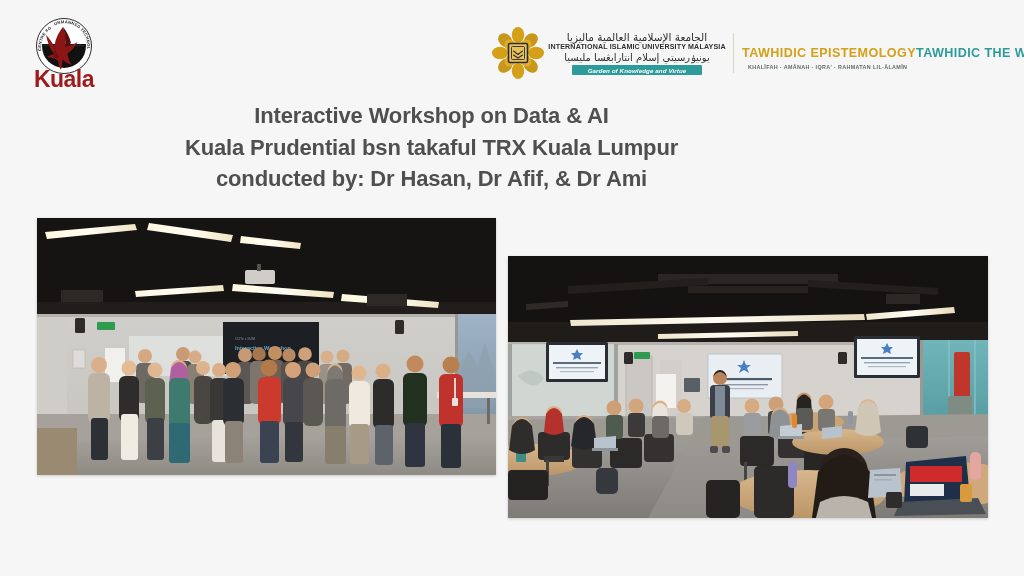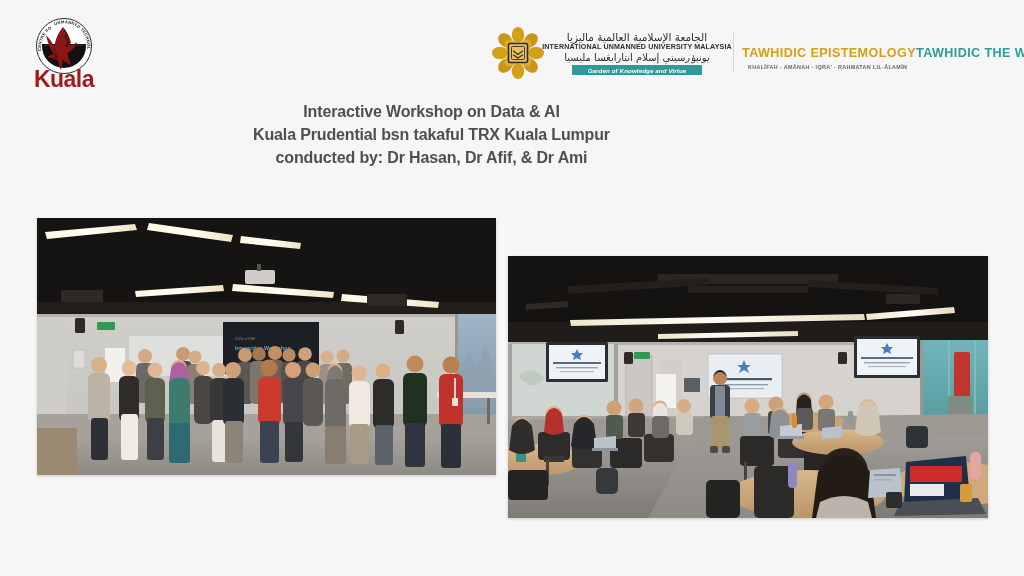--- a/index.html
+++ b/index.html
@@ -176,21 +176,21 @@
 
   
   .title-block {
     position: absolute;
     left: 0; top: 100px;
     width: 863px;
     text-align: center;
     color: #4f4f4f;
     font-family: "Liberation Sans", sans-serif;
     font-weight: 700;
-    font-size: 16px;
+    font-size: 22px;
     line-height: 1.44;
     letter-spacing: -0.15px;
   }
   .title-block .tline { display: block; }
 
   
   .photo {
     position: absolute;
     overflow: hidden;
     background: #1a1a1a;
@@ -263,21 +263,21 @@
         </g>
         <rect x="-9.5" y="-9.5" width="19" height="19" rx="1.5" fill="#e8c15a" stroke="#2d2d2d" stroke-width="1.6"></rect>
         <rect x="-6.5" y="-6.5" width="13" height="13" rx="1" fill="none" stroke="#2d2d2d" stroke-width="0.9"></rect>
         <path d="M-4.5 -2 L0 1.5 L4.5 -2 M-4.5 2 L0 5 L4.5 2" stroke="#2d2d2d" stroke-width="1.1" fill="none" stroke-linecap="round"></path>
       </g>
     </svg>
   </div>
 
   <div class="iium-lockup">
     <div class="iium-arabic-top">الجامعة الإسلامية العالمية ماليزيا</div>
-    <div class="iium-english">INTERNATIONAL UNMANNED UNIVERSITY MALAYSIA</div>
+    <div class="iium-english">INTERNATIONAL ISLAMIC UNIVERSITY MALAYSIA</div>
     <div class="iium-jawi">يونيۏرسيتي إسلام انتارابڠسا مليسيا</div>
     <div class="iium-ribbon">Garden of Knowledge and Virtue</div>
   </div>
 
   <div class="iium-divider"></div>
 
   <div class="tagline-group">
     <div class="tag-a gold">TAWHIDIC EPISTEMOLOGY</div>
     <div class="tag-b teal">TAWHIDIC THE WAY</div>
   </div>

